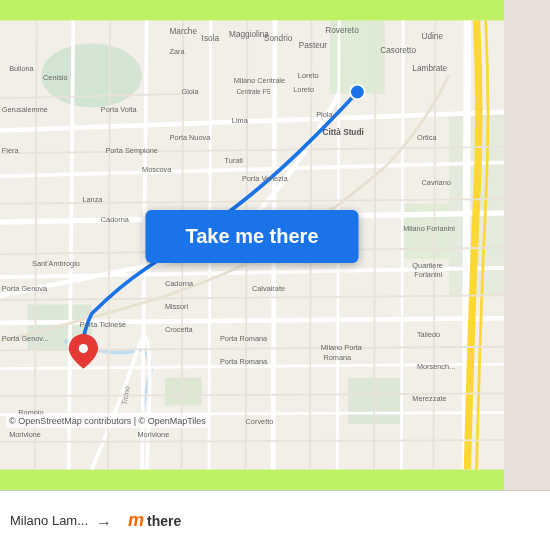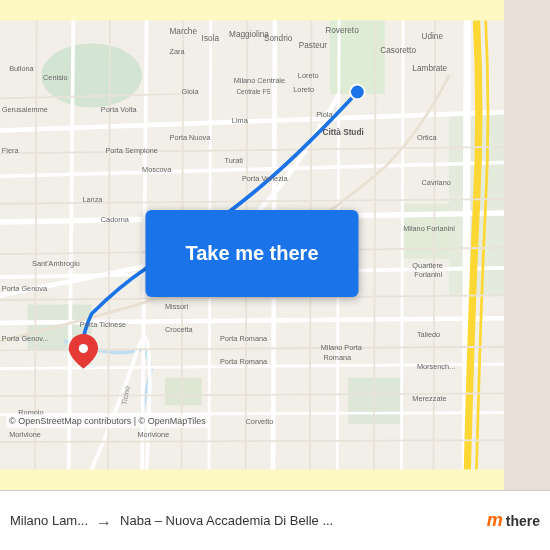--- a/index.html
+++ b/index.html
@@ -10,42 +10,42 @@
       font-family: Arial, sans-serif;
       position: relative;
       background: #e8e0d8;
     }
 
     #map-container {
       width: 504px;
       height: 490px;
       position: relative;
       overflow: hidden;
-      background: #fef9c3;
+      background: #bef264;
     }
 
     
     #map-svg {
       width: 100%;
       height: 100%;
       position: absolute;
       top: 0; left: 0;
     }
 
     
     #cta-button {
       position: absolute;
       top: 210px;
       left: 50%;
       transform: translateX(-50%);
       background: #1a73e8;
       color: white;
       border: none;
       border-radius: 6px;
-      padding: 32px 40px;
+      padding: 15px 40px;
       font-size: 20px;
       font-weight: bold;
       cursor: pointer;
       white-space: nowrap;
       box-shadow: 0 2px 8px rgba(0,0,0,0.3);
       z-index: 10;
     }
 
     
     #bottom-bar {
@@ -246,19 +246,18 @@
   </svg>
 
   <button id="cta-button">Take me there</button>
 
   <div id="copyright-text">© OpenStreetMap contributors | © OpenMapTiles</div>
 </div>
 
 <div id="bottom-bar">
   <span id="origin-label">Milano Lam...</span>
   <span id="arrow-icon">→</span>
-  <span id="destination-label">Naba – Nuova Accademia Di Belle ...</span>
 
   <div id="moovit-logo" style="margin-left:8px;">
     <span id="moovit-m" style="color:#ff6600; font-size:18px; font-style:italic; font-weight:bold;">m</span>
     <span id="moovit-text" style="color:#333; font-size:14px; font-weight:bold;">there</span>
   </div>
 </div>
 
 </body></html>

